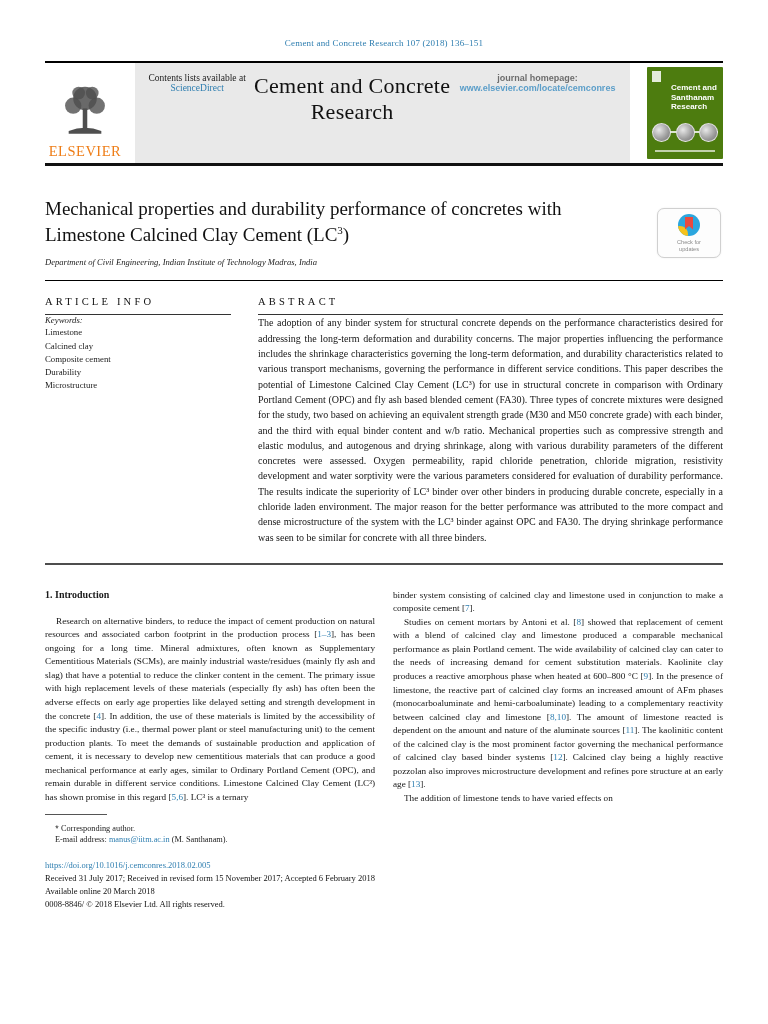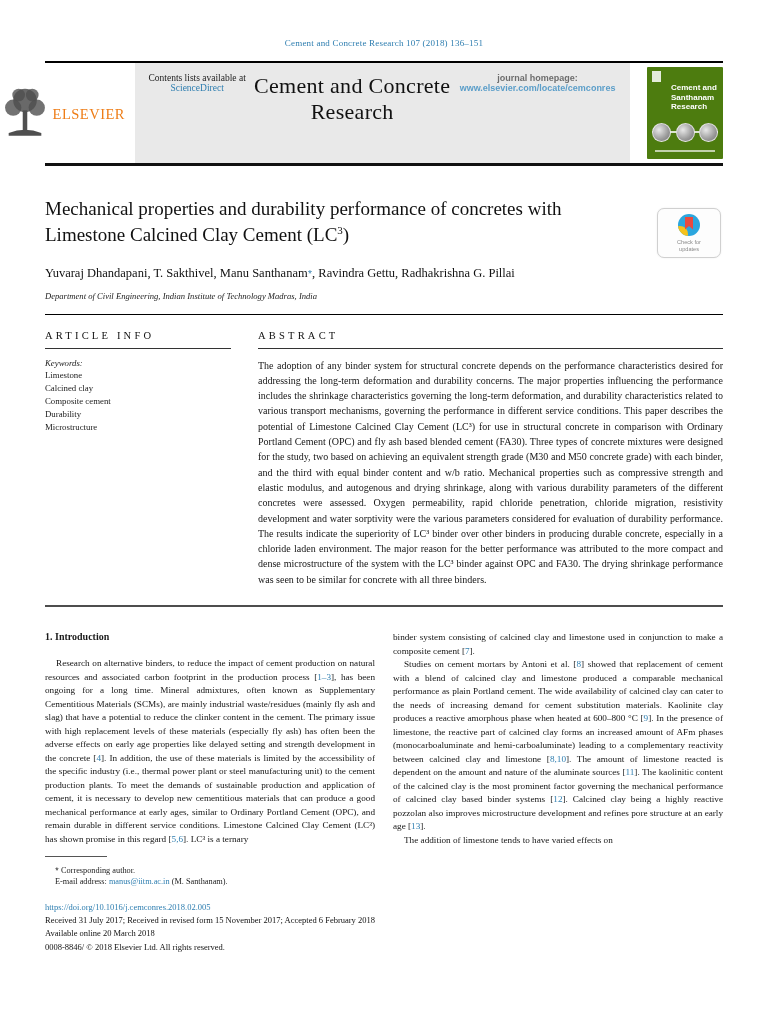--- a/index.html
+++ b/index.html
@@ -6,21 +6,21 @@
   .page{position:relative;width:768px;height:1024px;background:#ffffff;margin:0 auto;
         font-family:"Liberation Serif",serif;color:#1b1b1b;overflow:hidden;}
   .inner{padding:0 45px;}
 
   
   .citation{padding-top:38px;text-align:center;font-size:9px;color:#2e7eb0;letter-spacing:.2px;}
 
   
   .header{margin-top:13px;border-top:2px solid #000;border-bottom:3px solid #111;
           display:flex;align-items:stretch;height:100px;}
-  .logo-col{width:80px;display:flex;flex-direction:row;align-items:center;justify-content:flex-end;
+  .logo-col{width:80px;display:flex;flex-direction:column;align-items:center;justify-content:flex-end;
             padding:4px 0 3px 0;}
   .logo-col svg{display:block;}
   .elsevier-word{font-size:14.5px;color:#ee7d17;letter-spacing:.5px;margin-top:2px;font-family:"Liberation Serif",serif;}
   .gray-box{flex:1;background:#e9e9e9;margin-left:10px;display:flex;
             justify-content:space-between;text-align:center;padding:10px 8px 9px 8px;}
   .contents-line{font-size:9.5px;color:#222;}
   .contents-line .link{color:#2e7eb0;}
   .journal-title{font-size:22px;color:#111;letter-spacing:.3px;}
   .homepage-line{font-family:"Liberation Sans",sans-serif;font-size:9px;font-weight:bold;color:#6d6d6d;}
   .homepage-line .link{color:#5b9ec9;font-weight:bold;}
@@ -54,21 +54,21 @@
   .authors .mark{color:#2e7eb0;font-size:8px;vertical-align:super;}
   .affiliation{margin-top:9px;font-size:8.6px;font-style:italic;color:#222;}
 
   .rule-1{margin-top:13px;border-top:1px solid #000;}
 
   
   .info-row{display:flex;margin-top:15px;}
   .info-col{width:186px;margin-right:27px;flex-shrink:0;}
   .abs-col{flex:1;}
   .sec-head{font-size:10.5px;letter-spacing:3.2px;color:#111;padding-bottom:7px;border-bottom:1px solid #333;
-            margin-bottom:9px;white-space:nowrap;}
+            white-space:nowrap;}
   .kw-label{font-size:8.8px;font-style:italic;margin-bottom:1px;}
   .kw-list{font-size:8.8px;line-height:1.5;}
   .abstract-text{font-size:10px;line-height:1.53;text-align:justify;color:#151515;}
 
   .rule-2{margin-top:18px;height:2px;background:#4d4d4d;}
 
   
   .body-row{display:flex;margin-top:24px;}
   .colL{width:330px;margin-right:18px;flex-shrink:0;}
   .colR{flex:1;}
@@ -139,23 +139,20 @@
           </div>
           <div class="cover-footer"></div>
         </div>
       </div>
     </div>
 
     <h1 class="title" style="font-weight:normal;margin:30px 0 0 0;">
       <span>Mechanical properties and durability performance of concretes with Limestone Calcined Clay Cement (LC</span><sup>3</sup><span>)</span>
     </h1>
 
-    <div class="authors">
-      <span>Yuvaraj Dhandapani, T. Sakthivel, Manu Santhanam</span><span class="mark">⁎</span><span>, Ravindra Gettu, Radhakrishna G. Pillai</span>
-    </div>
 
     <div class="affiliation">Department of Civil Engineering, Indian Institute of Technology Madras, India</div>
 
     <div class="rule-1"></div>
 
     <div class="info-row">
       <div class="info-col">
         <div class="sec-head">ARTICLE INFO</div>
         <div class="kw-label">Keywords:</div>
         <div class="kw-list">

